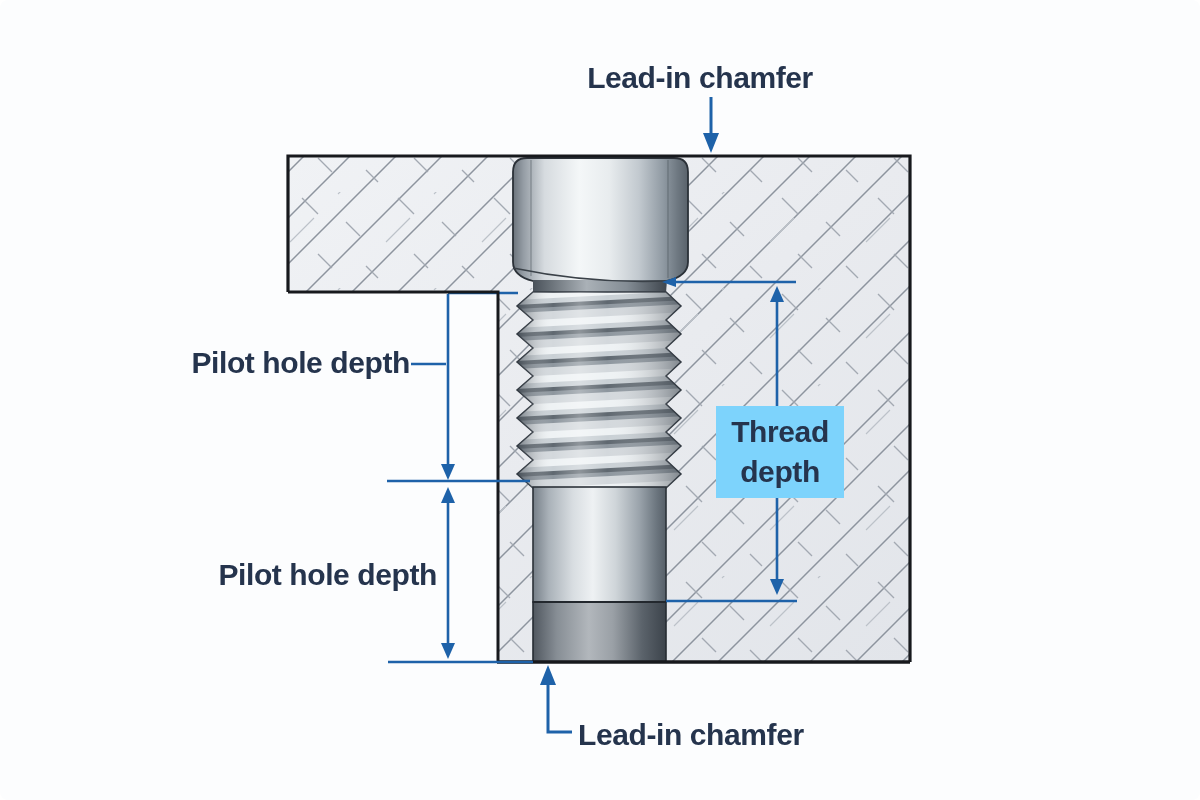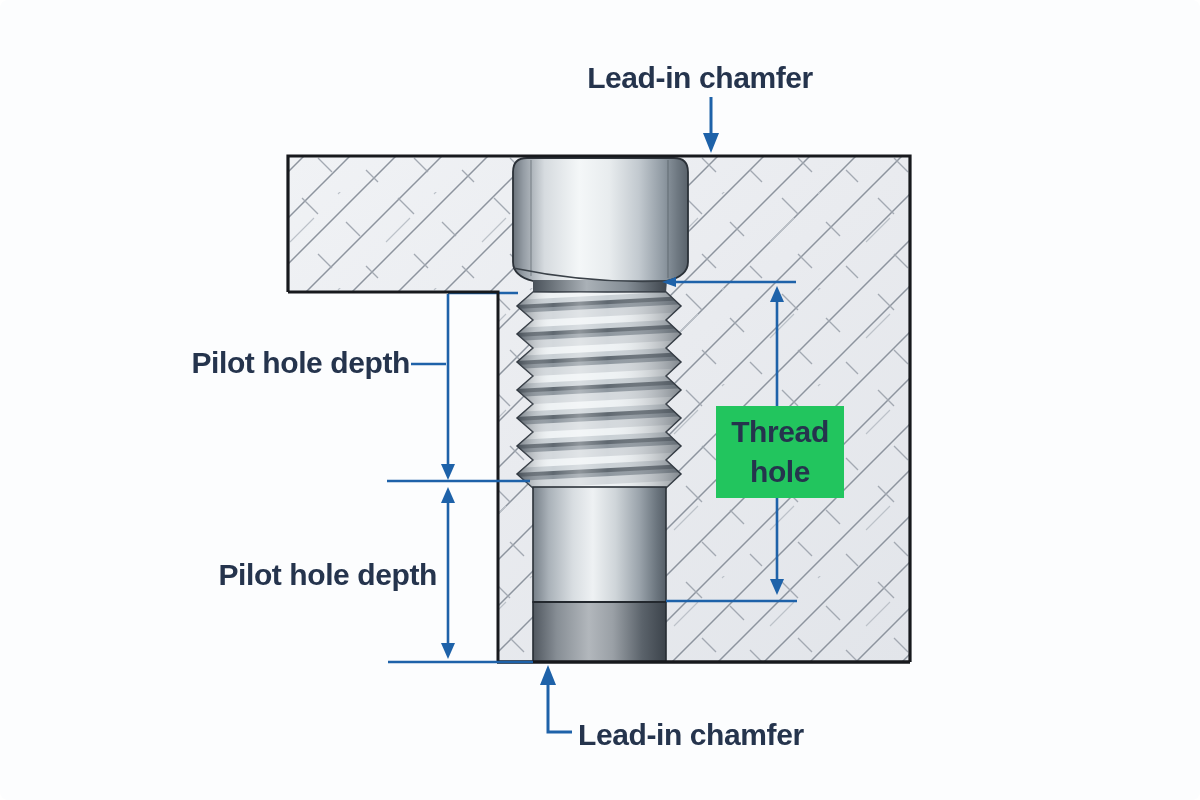--- a/index.html
+++ b/index.html
@@ -26,21 +26,21 @@
     line-height:36px;
     letter-spacing:-0.4px;
     white-space:nowrap;
   }
   .lbl-top-chamfer{left:540px;top:60px;width:320px;text-align:center;}
   .lbl-pilot-upper{left:110px;top:345px;width:300px;text-align:right;}
   .lbl-pilot-lower{left:140px;top:557px;width:297px;text-align:right;}
   .lbl-bottom-chamfer{left:578px;top:717px;}
   .lbl-thread-depth{
     left:716px;top:406px;width:128px;height:92px;
-    background:#22c55e;
+    background:#7dd3fc;
     display:flex;flex-direction:column;align-items:center;justify-content:center;
     text-align:center;line-height:40px;
   }
   .dim{stroke:var(--c-dimension-blue);fill:none;}
   .dimf{fill:var(--c-dimension-blue);stroke:none;}
   .outl{stroke:var(--c-block-outline);fill:none;}
 </style>
 </head>
 <body>
 
@@ -200,17 +200,17 @@
   </svg>
 
   <div class="diagram-label lbl-top-chamfer">Lead-in chamfer</div>
 
   <div class="diagram-label lbl-pilot-upper">Pilot hole depth</div>
 
   <div class="diagram-label lbl-pilot-lower">Pilot hole depth</div>
 
   <div class="diagram-label lbl-thread-depth">
     <span>Thread</span>
-    <span>hole</span>
+    <span>depth</span>
   </div>
 
   <div class="diagram-label lbl-bottom-chamfer">Lead-in chamfer</div>
 </div>
 
 </body></html>

